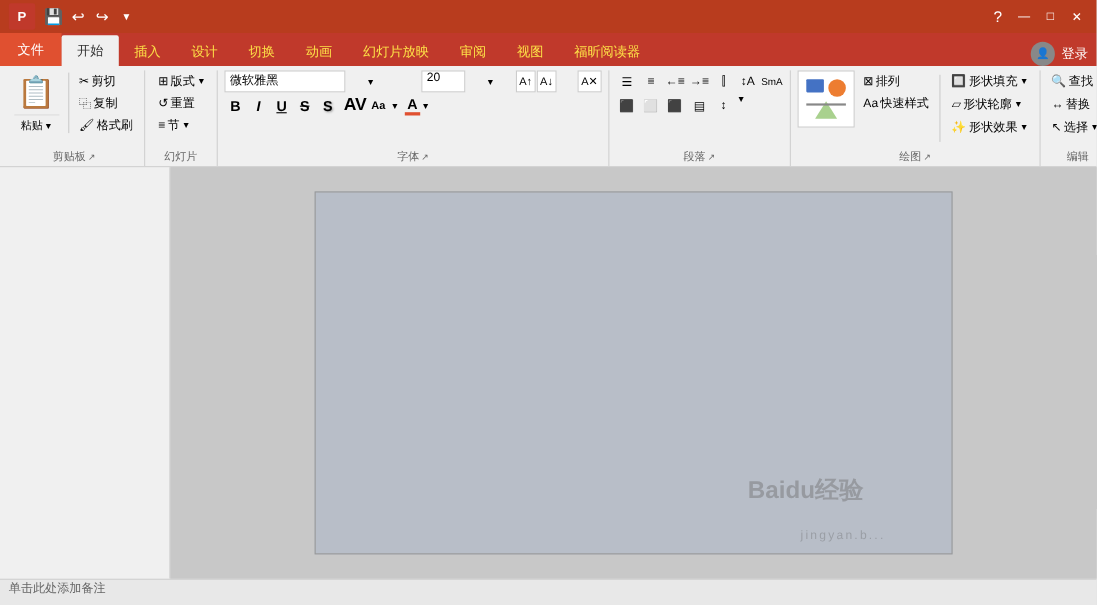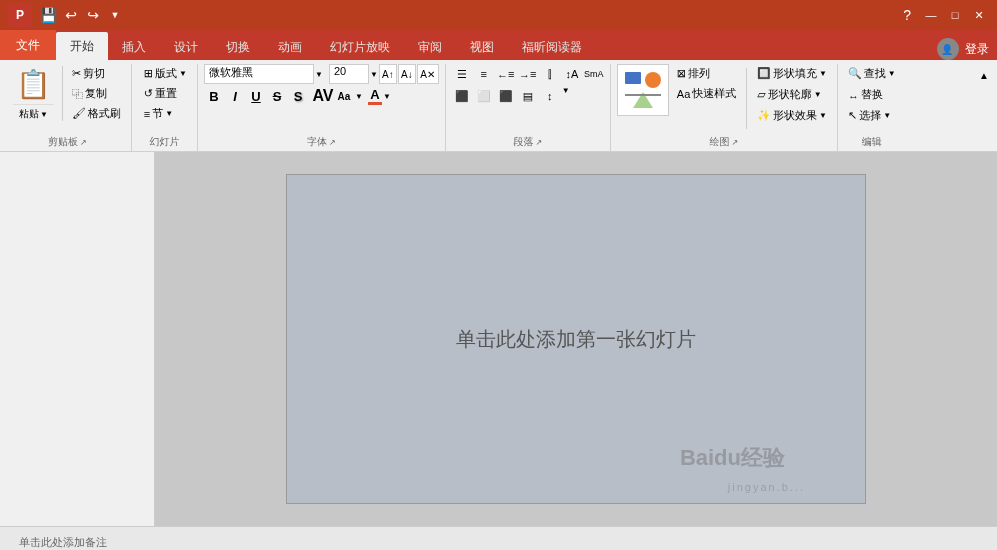--- a/index.html
+++ b/index.html
@@ -28,21 +28,21 @@
       align-items: flex-end;
       padding: 0 0 0 0;
     }
     .tab-item {
       height: 26px;
       padding: 0 14px;
       display: flex;
       align-items: center;
       font-size: 12px;
       cursor: pointer;
-      color: #e5e5e5;
+      color: #fde047;
       background: transparent;
     }
     .tab-item.active {
       background: #f0f0f0;
       color: #333;
       height: 28px;
       border-radius: 2px 2px 0 0;
     }
     .tab-file-bg {
       background: #e05030;
@@ -144,21 +144,21 @@
 
     
     .font-selectors {
       display: flex;
       flex-direction: column;
       gap: 2px;
     }
     .font-selector-row {
       display: flex;
       align-items: center;
-      gap: 1px;
+      gap: 19px;
     }
     .font-input {
       height: 20px;
       border: 1px solid #ccc;
       background: white;
       font-size: 11px;
       padding: 0 4px;
       cursor: pointer;
     }
     .font-name-input { width: 110px; }
@@ -233,21 +233,21 @@
       position: relative;
     }
     .slide-placeholder {
       font-size: 20px;
       color: #555;
       pointer-events: none;
     }
     
     .watermark {
       position: absolute;
-      bottom: 30px;
+      bottom: 42px;
       right: 80px;
       opacity: 0.4;
       font-size: 22px;
       color: #666;
       font-weight: bold;
     }
     .watermark-sub {
       position: absolute;
       bottom: 10px;
       right: 60px;
@@ -316,22 +316,22 @@
       cursor: pointer;
       padding: 2px 6px;
     }
 
     .notes-bar {
       width: 100%;
       height: 24px;
       background: #e8e8e8;
       border-top: 1px solid #ccc;
       display: flex;
-      align-items: flex-end;
-      padding: 0 19px;
+      align-items: flex-start;
+      padding: 0 8px;
       font-size: 11px;
       color: #666;
       cursor: text;
     }
   </style>
 </head>
 <body>
 
 <div id="title-bar">
   <div class="left-icons">
@@ -602,21 +602,20 @@
 </div>
 
 <div id="main-area">
 
   <div id="left-panel">
     
   </div>
 
   <div id="slide-area">
     <div class="slide-canvas">
-      <div class="slide-placeholder">单击此处添加第一张幻灯片</div>
 
       <div class="watermark">
         <span>Baidu经验</span>
       </div>
       <div class="watermark-sub">
         <span>jingyan.b...</span>
       </div>
     </div>
   </div>
 </div>

